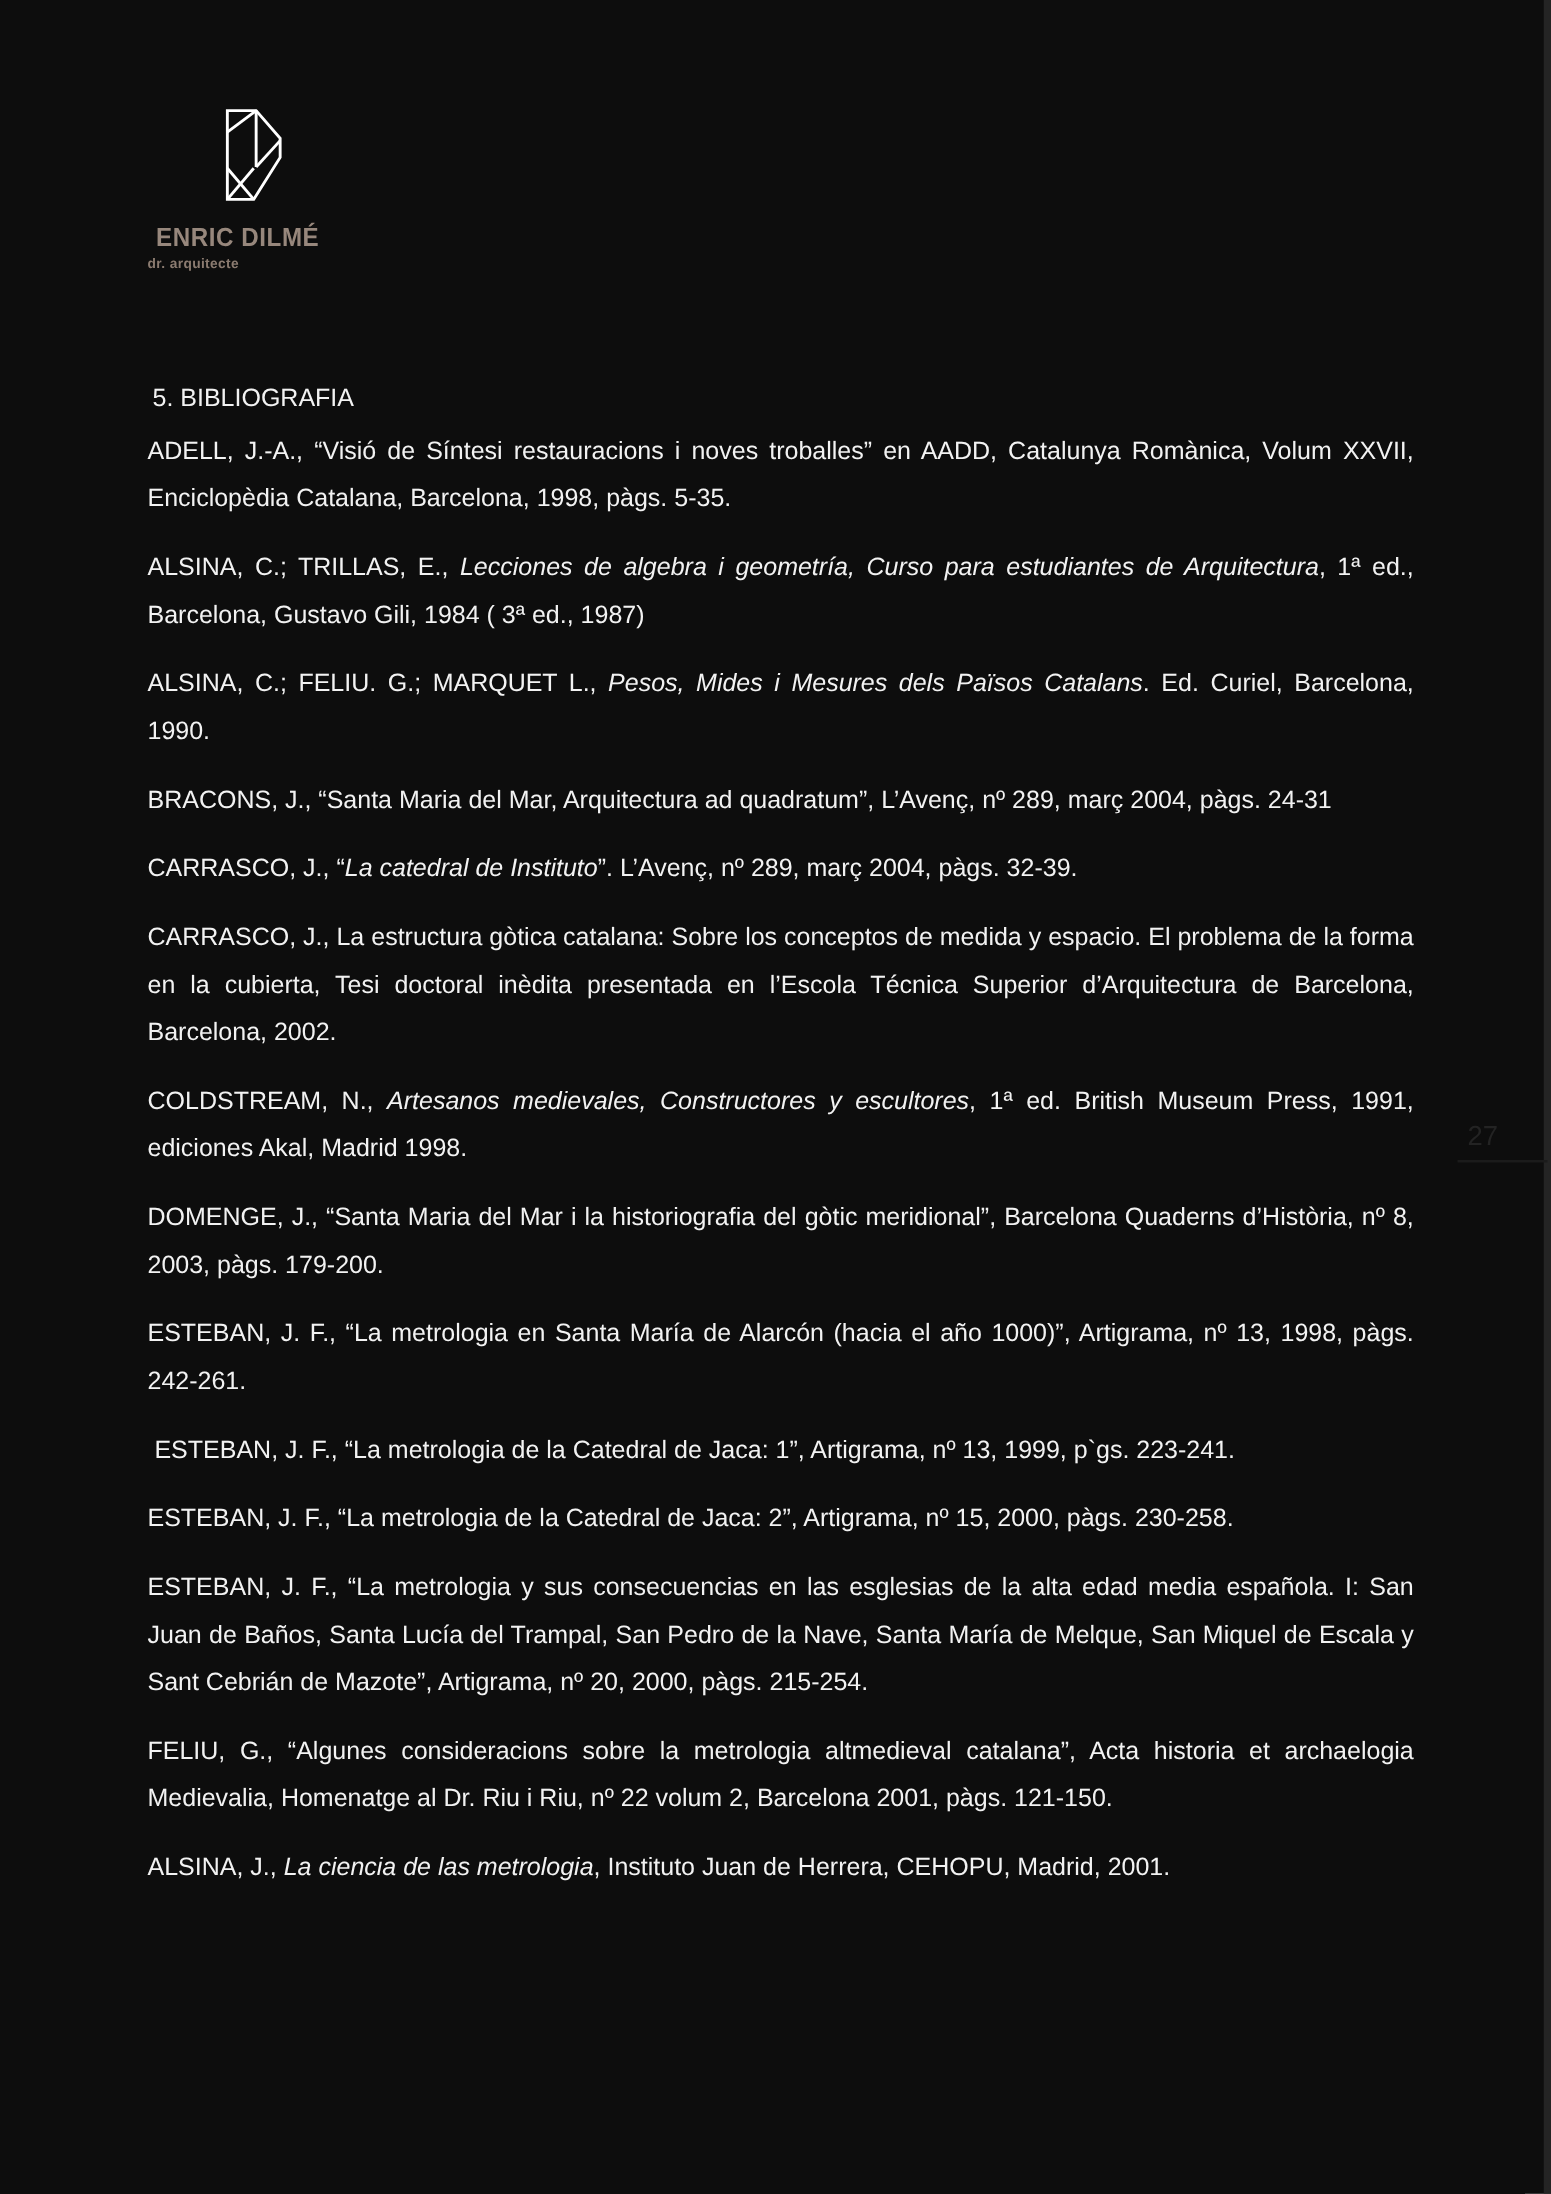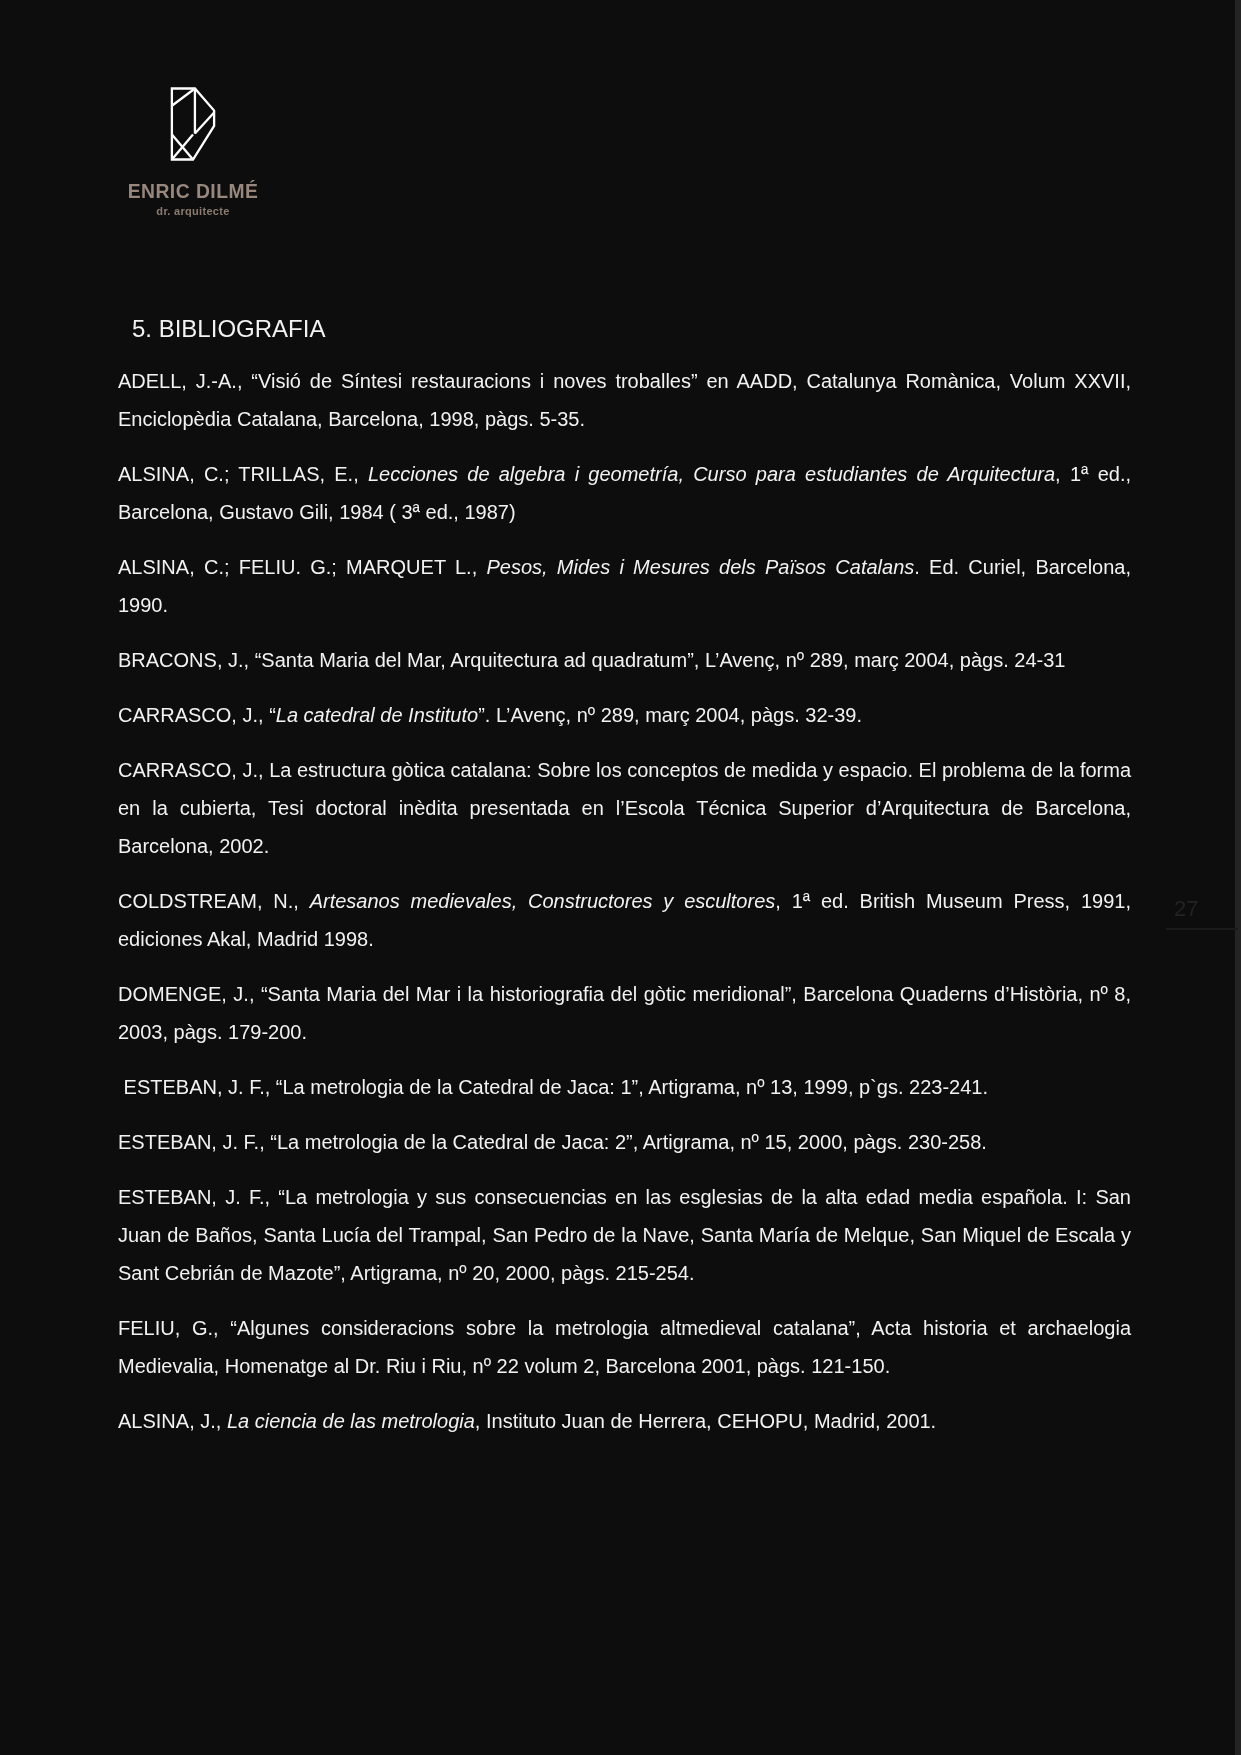--- a/index.html
+++ b/index.html
@@ -18,24 +18,23 @@
     position: absolute;
     top: 0;
     right: 0;
     width: 6px;
     height: 100%;
     background: #242424;
   }
   
   .logo {
     position: absolute;
-    left: 108px;
+    left: 118px;
     top: 85px;
     width: 170px;
-    text-align: center;
   }
   .logo-mark {
     display: block;
     margin: 0 auto;
     width: 48px;
     height: 78px;
   }
   .logo-mark svg { display: block; width: 100%; height: 100%; }
   .logo-brand {
     margin-top: 16px;
@@ -57,22 +56,22 @@
   .content {
     position: absolute;
     left: 118px;
     top: 296px;
     width: 1013px;
     color: #f2f2f2;
     font-size: 20px;
     line-height: 38px;
   }
   .section-title {
-    margin: 14px;
-    font-size: 24px;
+    margin: 4px;
+    font-size: 20px;
     font-weight: normal;
   }
   .entry {
     margin: 0 0 17px 0;
     text-align: justify;
   }
   .entry:first-of-type { margin-top: 0; }
   .entry i { }
   
   .page-number {
@@ -112,20 +111,21 @@
     <p class="section-title">5. BIBLIOGRAFIA</p>
     <div>
         <p class="entry"><span>ADELL, J.-A., “Visió de Síntesi restauracions i noves troballes” en AADD, Catalunya Romànica, Volum XXVII, Enciclopèdia Catalana, Barcelona, 1998, pàgs. 5-35.</span></p>
         <p class="entry"><span>ALSINA, C.; TRILLAS, E., </span><i>Lecciones de algebra i geometría, Curso para estudiantes de Arquitectura</i><span>, 1ª ed., Barcelona, Gustavo Gili, 1984 ( 3ª ed., 1987)</span></p>
         <p class="entry"><span>ALSINA, C.; FELIU. G.; MARQUET L., </span><i>Pesos, Mides i Mesures dels Països Catalans</i><span>. Ed. Curiel, Barcelona, 1990.</span></p>
         <p class="entry"><span>BRACONS, J., “Santa Maria del Mar, Arquitectura ad quadratum”, L’Avenç, nº 289, març 2004, pàgs. 24-31</span></p>
         <p class="entry"><span>CARRASCO, J., “</span><i>La catedral de Instituto</i><span>”. L’Avenç, nº 289, març 2004, pàgs. 32-39.</span></p>
         <p class="entry"><span>CARRASCO, J., La estructura gòtica catalana: Sobre los conceptos de medida y espacio. El problema de la forma en la cubierta, Tesi doctoral inèdita presentada en l’Escola Técnica Superior d’Arquitectura de Barcelona, Barcelona, 2002.</span></p>
         <p class="entry"><span>COLDSTREAM, N., </span><i>Artesanos medievales, Constructores y escultores</i><span>, 1ª ed. British Museum Press, 1991, ediciones Akal, Madrid 1998.</span></p>
         <p class="entry"><span>DOMENGE, J., “Santa Maria del Mar i la historiografia del gòtic meridional”, Barcelona Quaderns d’Història, nº 8, 2003, pàgs. 179-200.</span></p>
+        <p class="entry"><span>ESTEBAN, J. F., “La metrologia en Santa María de Alarcón (hacia el año 1000)”, Artigrama, nº 13, 1998, pàgs. 242-261.</span></p>
         <p class="entry"><span>&nbsp;ESTEBAN, J. F., “La metrologia de la Catedral de Jaca: 1”, Artigrama, nº 13, 1999, p`gs. 223-241.</span></p>
         <p class="entry"><span>ESTEBAN, J. F., “La metrologia de la Catedral de Jaca: 2”, Artigrama, nº 15, 2000, pàgs. 230-258.</span></p>
         <p class="entry"><span>ESTEBAN, J. F., “La metrologia y sus consecuencias en las esglesias de la alta edad media española. I: San Juan de Baños, Santa Lucía del Trampal, San Pedro de la Nave, Santa María de Melque, San Miquel de Escala y Sant Cebrián de Mazote”, Artigrama, nº 20, 2000, pàgs. 215-254.</span></p>
         <p class="entry"><span>FELIU, G., “Algunes consideracions sobre la metrologia altmedieval catalana”, Acta historia et archaelogia Medievalia, Homenatge al Dr. Riu i Riu, nº 22 volum 2, Barcelona 2001, pàgs. 121-150.</span></p>
         <p class="entry"><span>ALSINA, J., </span><i>La ciencia de las metrologia</i><span>, Instituto Juan de Herrera, CEHOPU, Madrid, 2001.</span></p>
       </div>
   </div>
 
   <div class="page-number">27</div>
 

